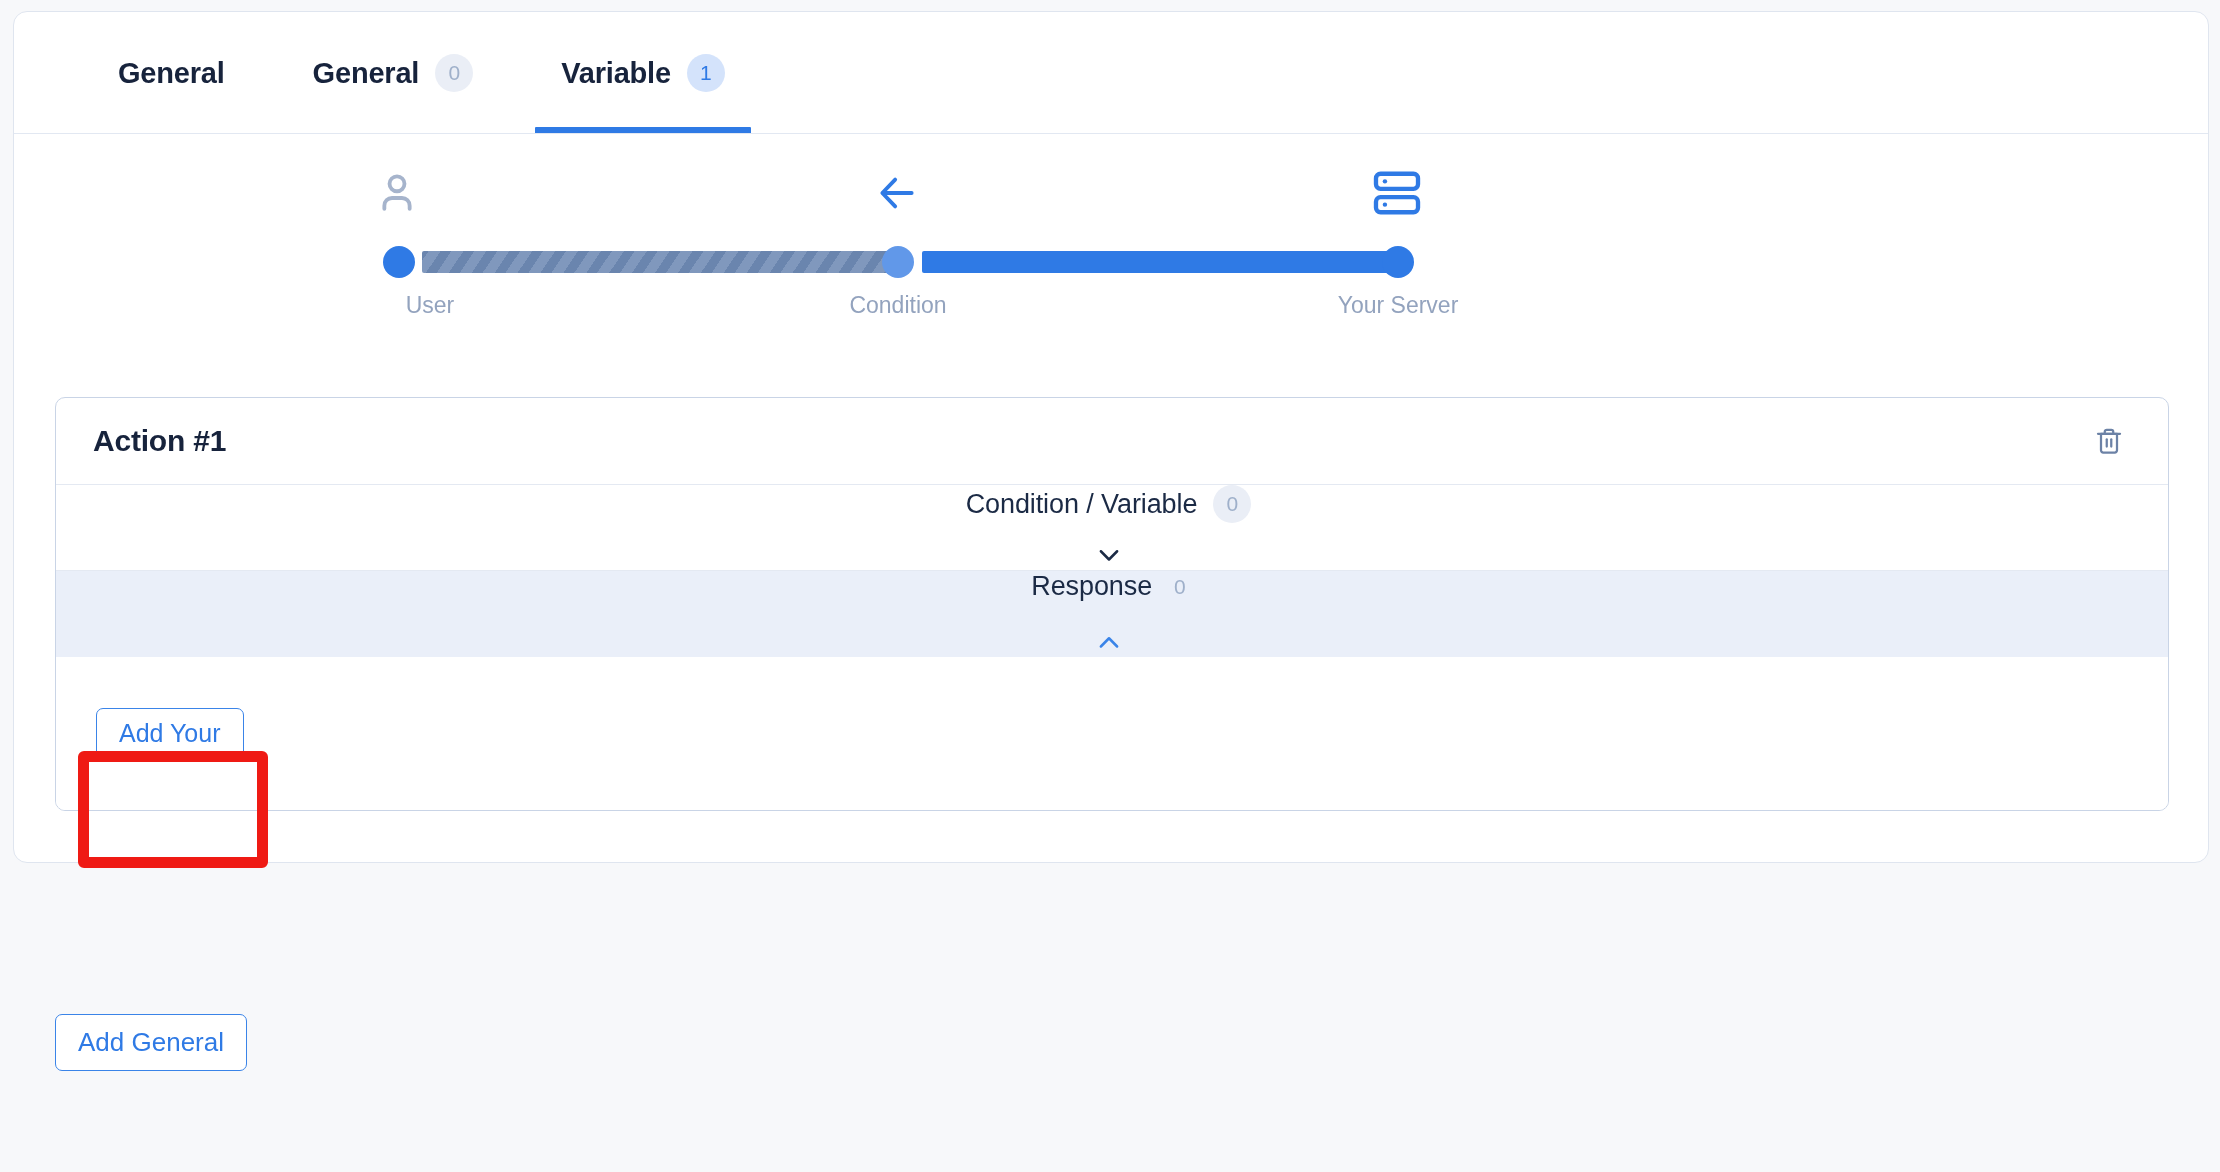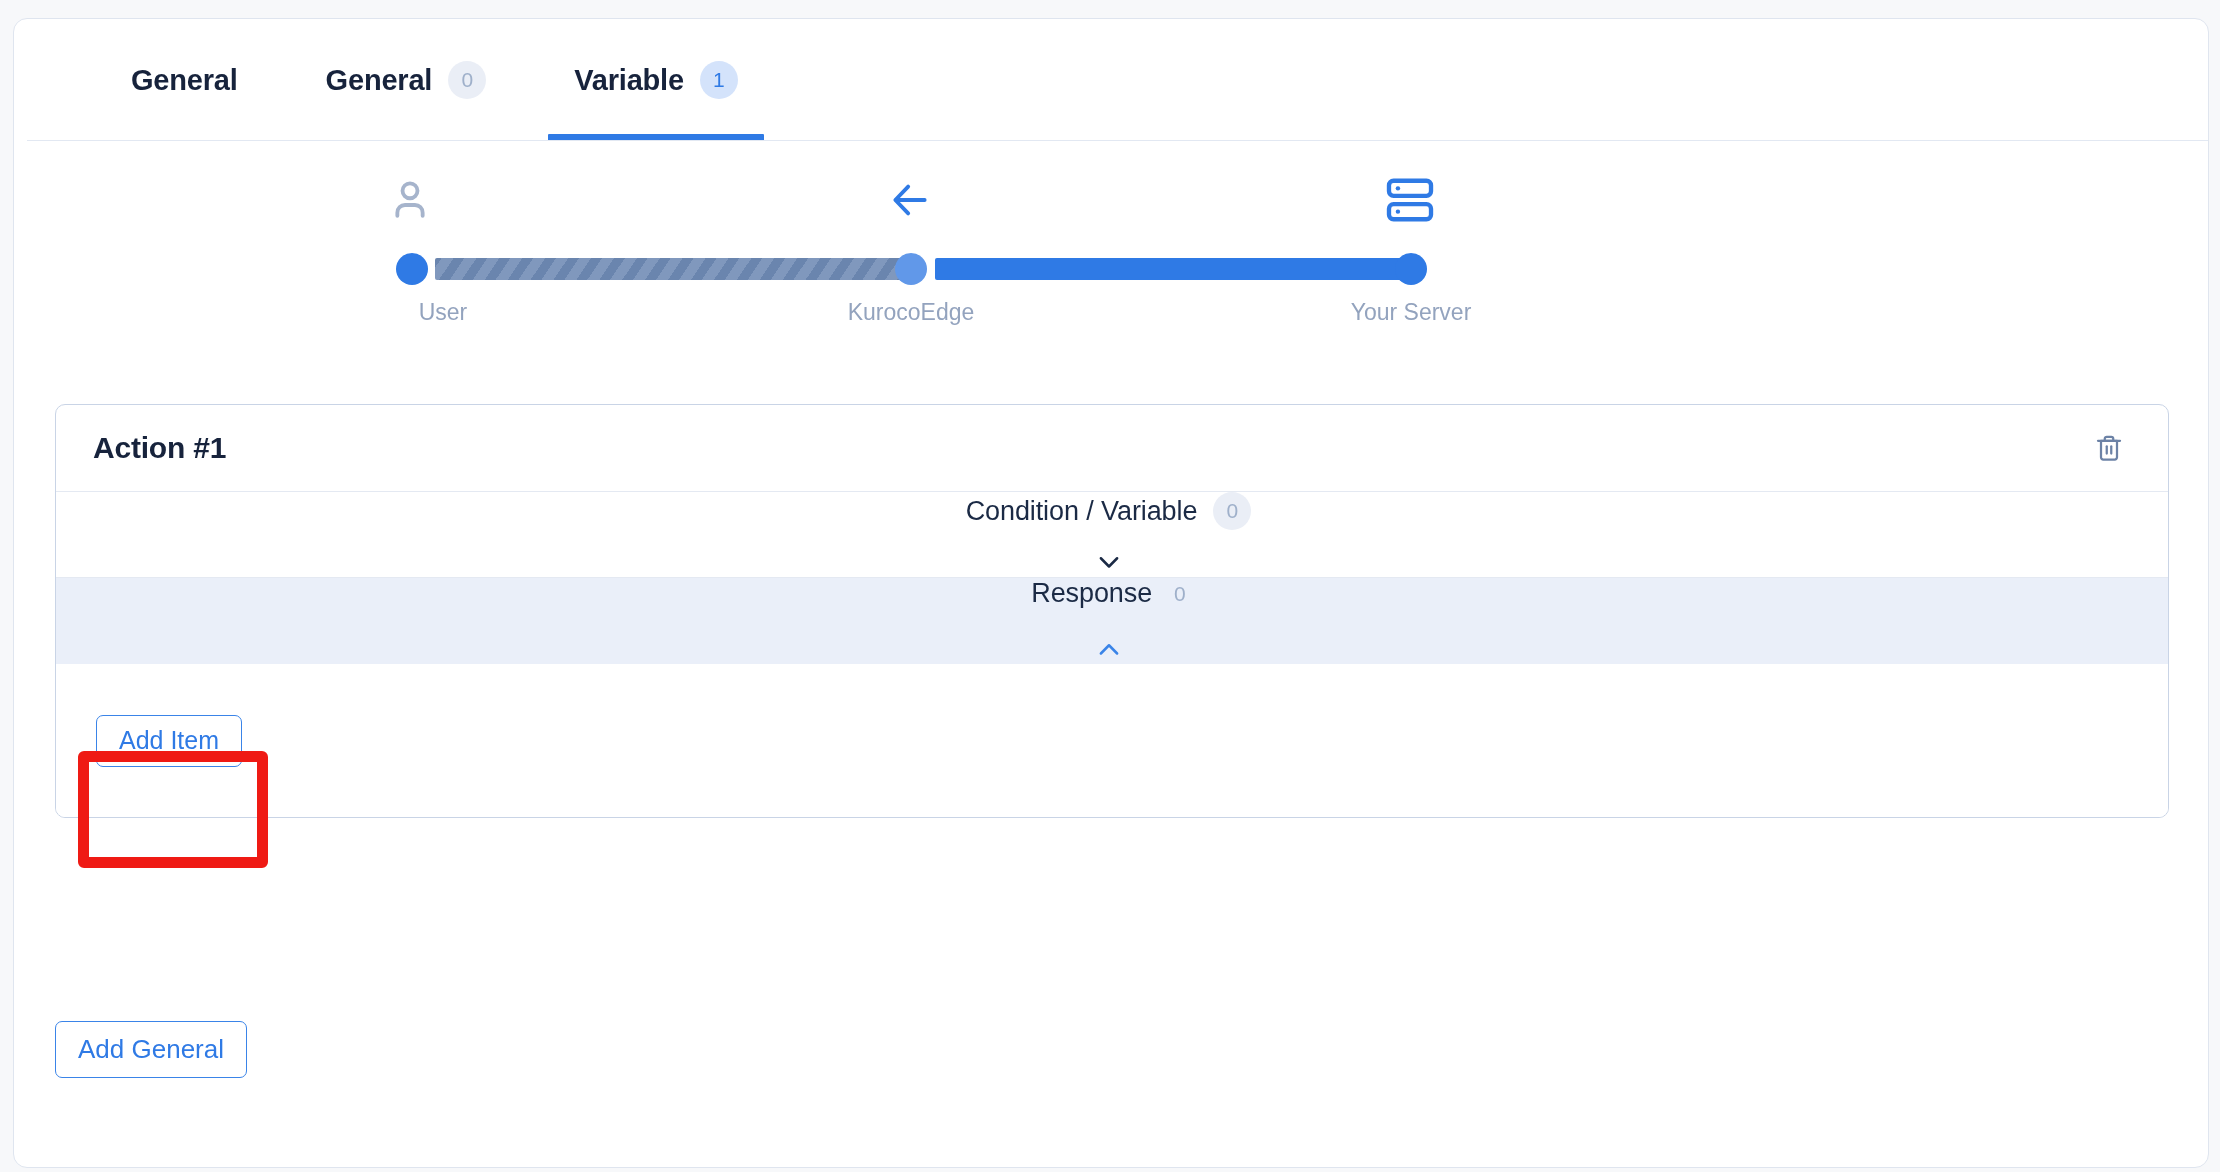--- a/index.html
+++ b/index.html
@@ -16,27 +16,26 @@
     position: relative;
     width: 2220px;
     height: 1172px;
     overflow: hidden;
   }
 
   
   .outer-card {
     position: absolute;
     left: 13px;
-    top: 18px;
+    top: 11px;
     width: 2196px;
-    height: 1150px;
+    height: 852px;
     background: #ffffff;
     border: 1px solid #dfe5ef;
     border-radius: 14px;
-    padding-left: 13px;
   }
 
   
   .tabbar {
     position: relative;
     height: 122px;
     display: flex;
     align-items: center;
     padding-left: 60px;
     gap: 0px;
@@ -318,21 +317,21 @@
         </div>
 
         <div class="flow-track track-striped" style="left:23px; width:473px;"></div>
         <div class="flow-track track-solid" style="left:523px; width:474px;"></div>
 
         <div class="flow-dot dot-dark" style="left:-16px;"></div>
         <div class="flow-dot dot-light" style="left:483px;"></div>
         <div class="flow-dot dot-dark" style="left:983px;"></div>
 
         <div class="flow-label" style="left:0px;margin-left:31px;">User</div>
-        <div class="flow-label" style="left:499px;">KurocoEdge</div>
+        <div class="flow-label" style="left:499px;">Condition</div>
         <div class="flow-label" style="left:999px;">Your Server</div>
 
       </div>
     </div>
 
     <div class="action-card">
 
       <div class="action-head">
         <span class="action-title">Action #1</span>
         <span class="trash-btn">
@@ -364,21 +363,21 @@
           <span class="acc-badge-plain">0</span>
         </span>
         <span>
           <svg width="30" height="30" viewBox="0 0 24 24" fill="none" stroke="#3a84e8" stroke-width="2" stroke-linecap="round" stroke-linejoin="round">
             <polyline points="5.5,15.6 12,9 18.5,15.6"></polyline>
           </svg>
         </span>
       </div>
 
       <div class="acc-body">
-        <button class="btn-outline btn-add-item">Add Item</button>
+        <button class="btn-outline btn-add-item">Add Your</button>
       </div>
 
     </div>
 
     <button class="btn-outline btn-add-action">Add General</button>
 
   </div>
 
   <div class="red-box"></div>
 

